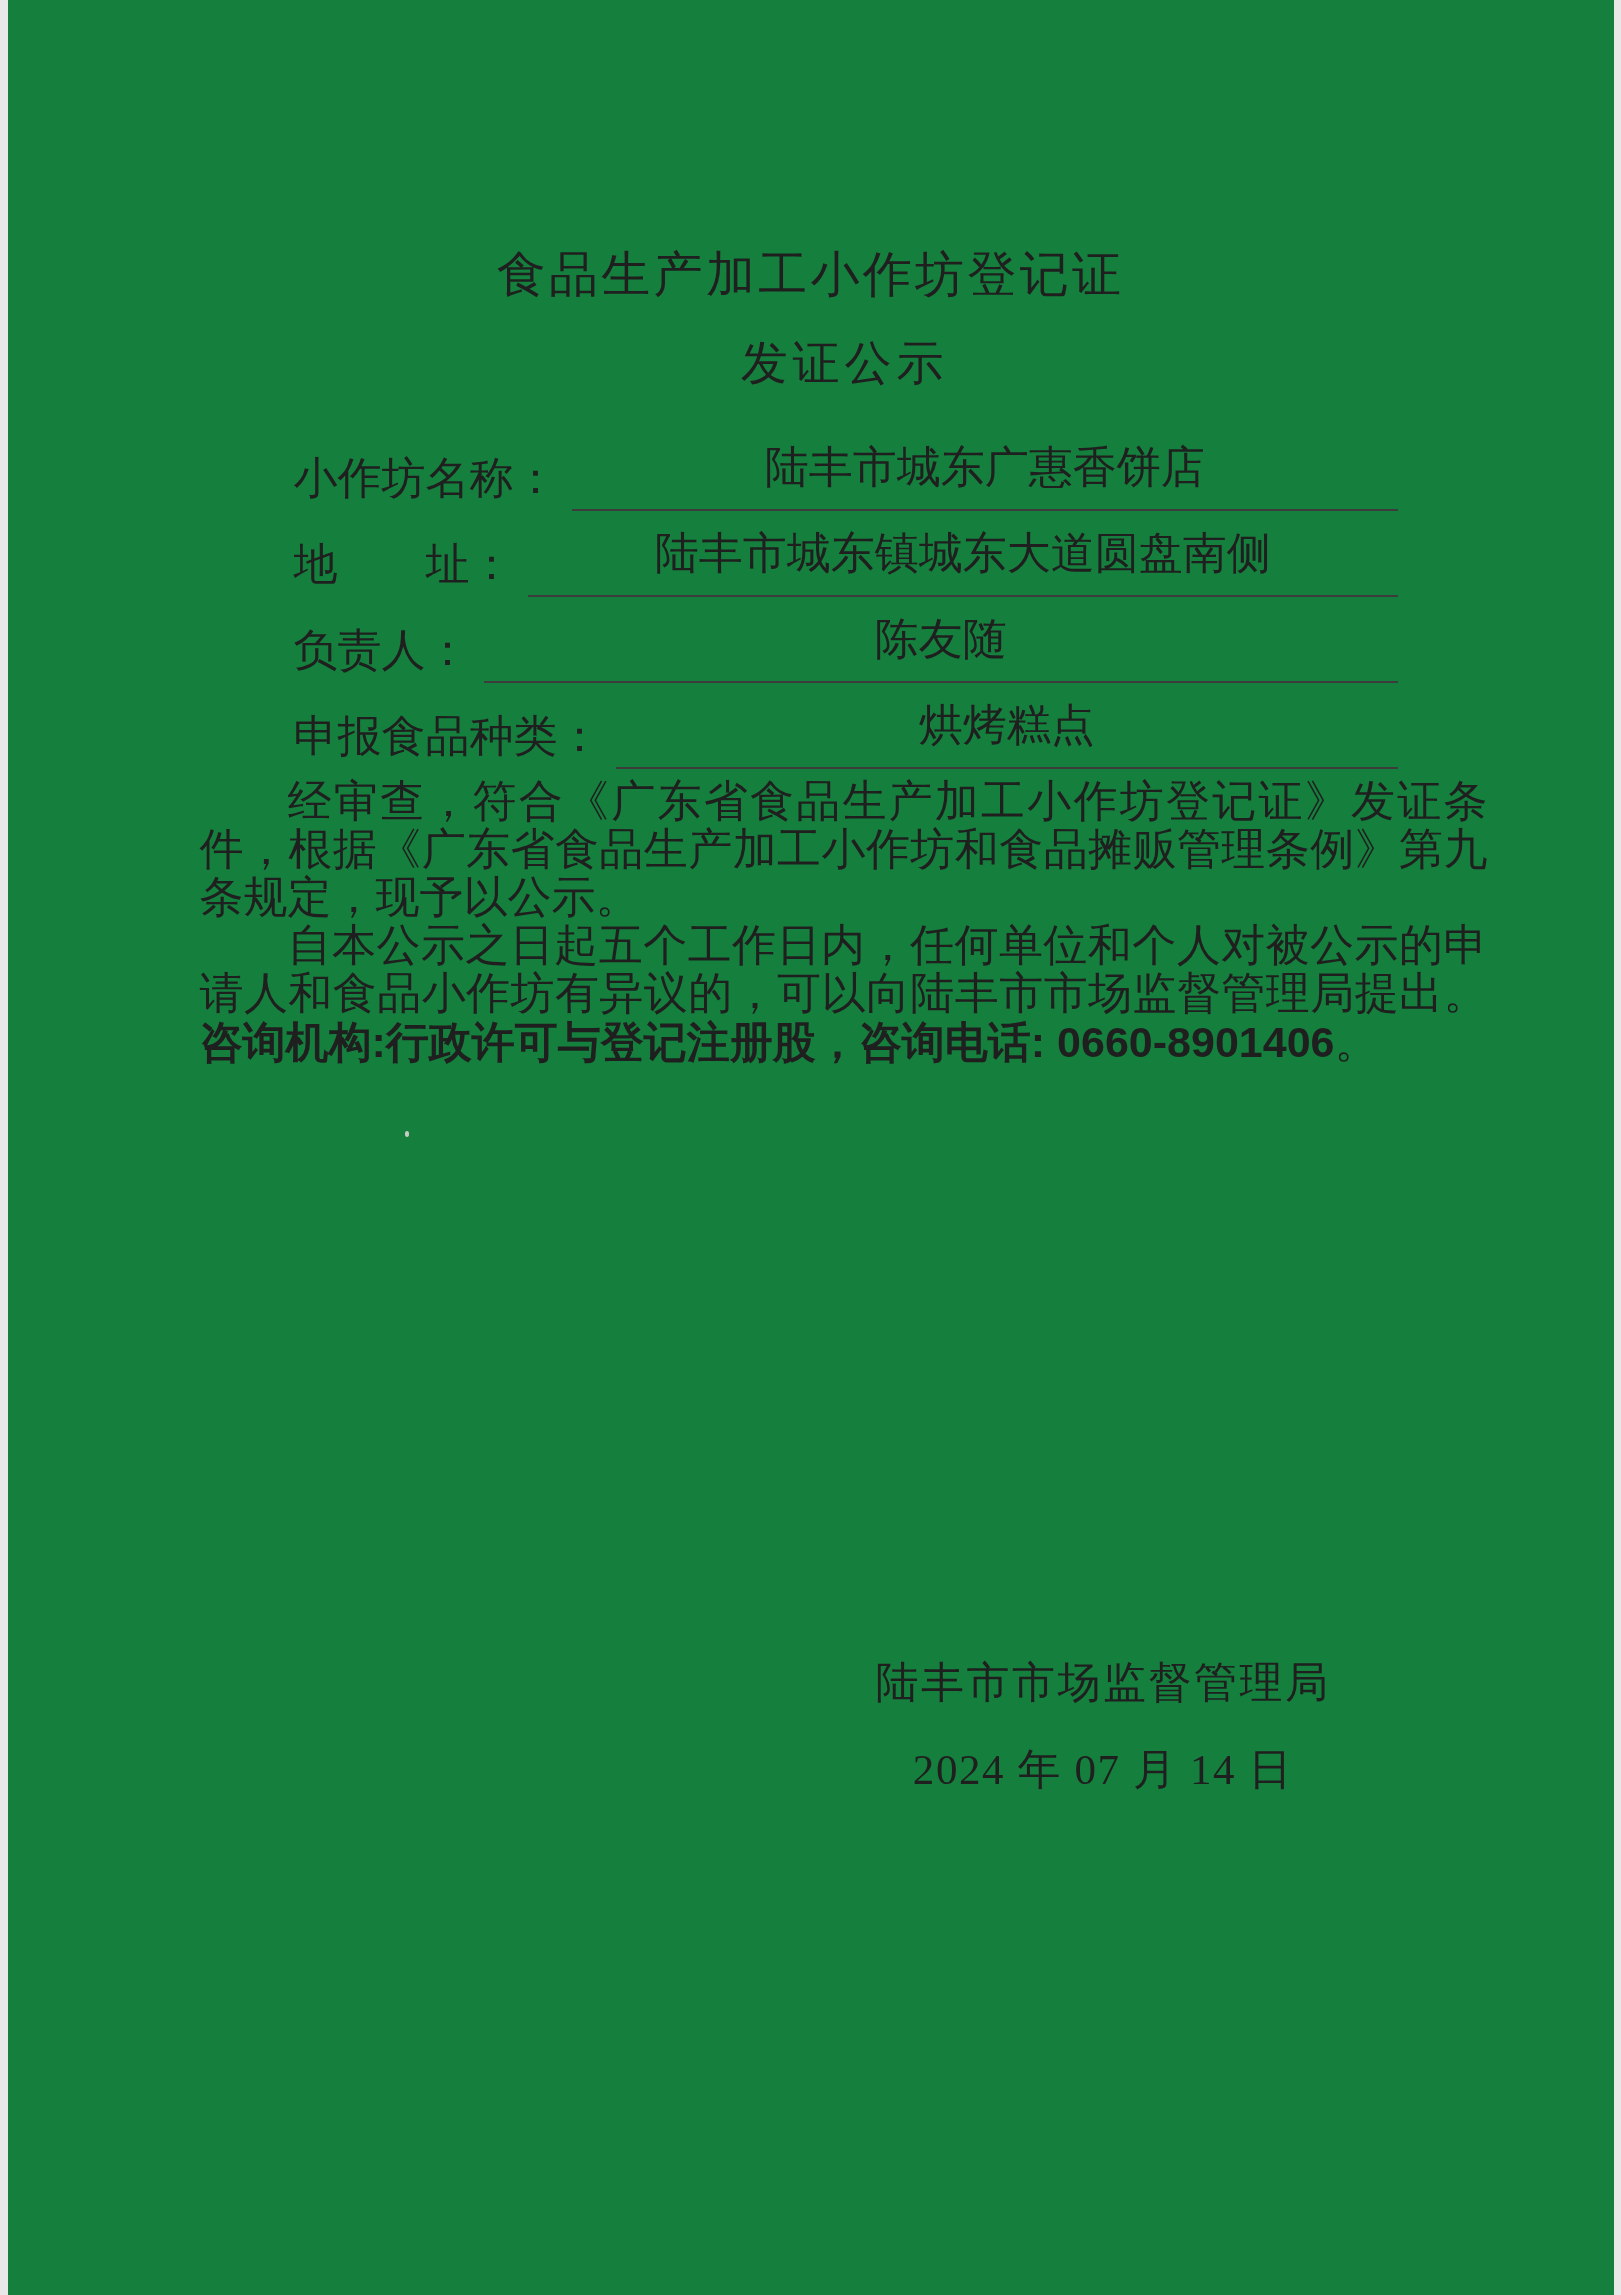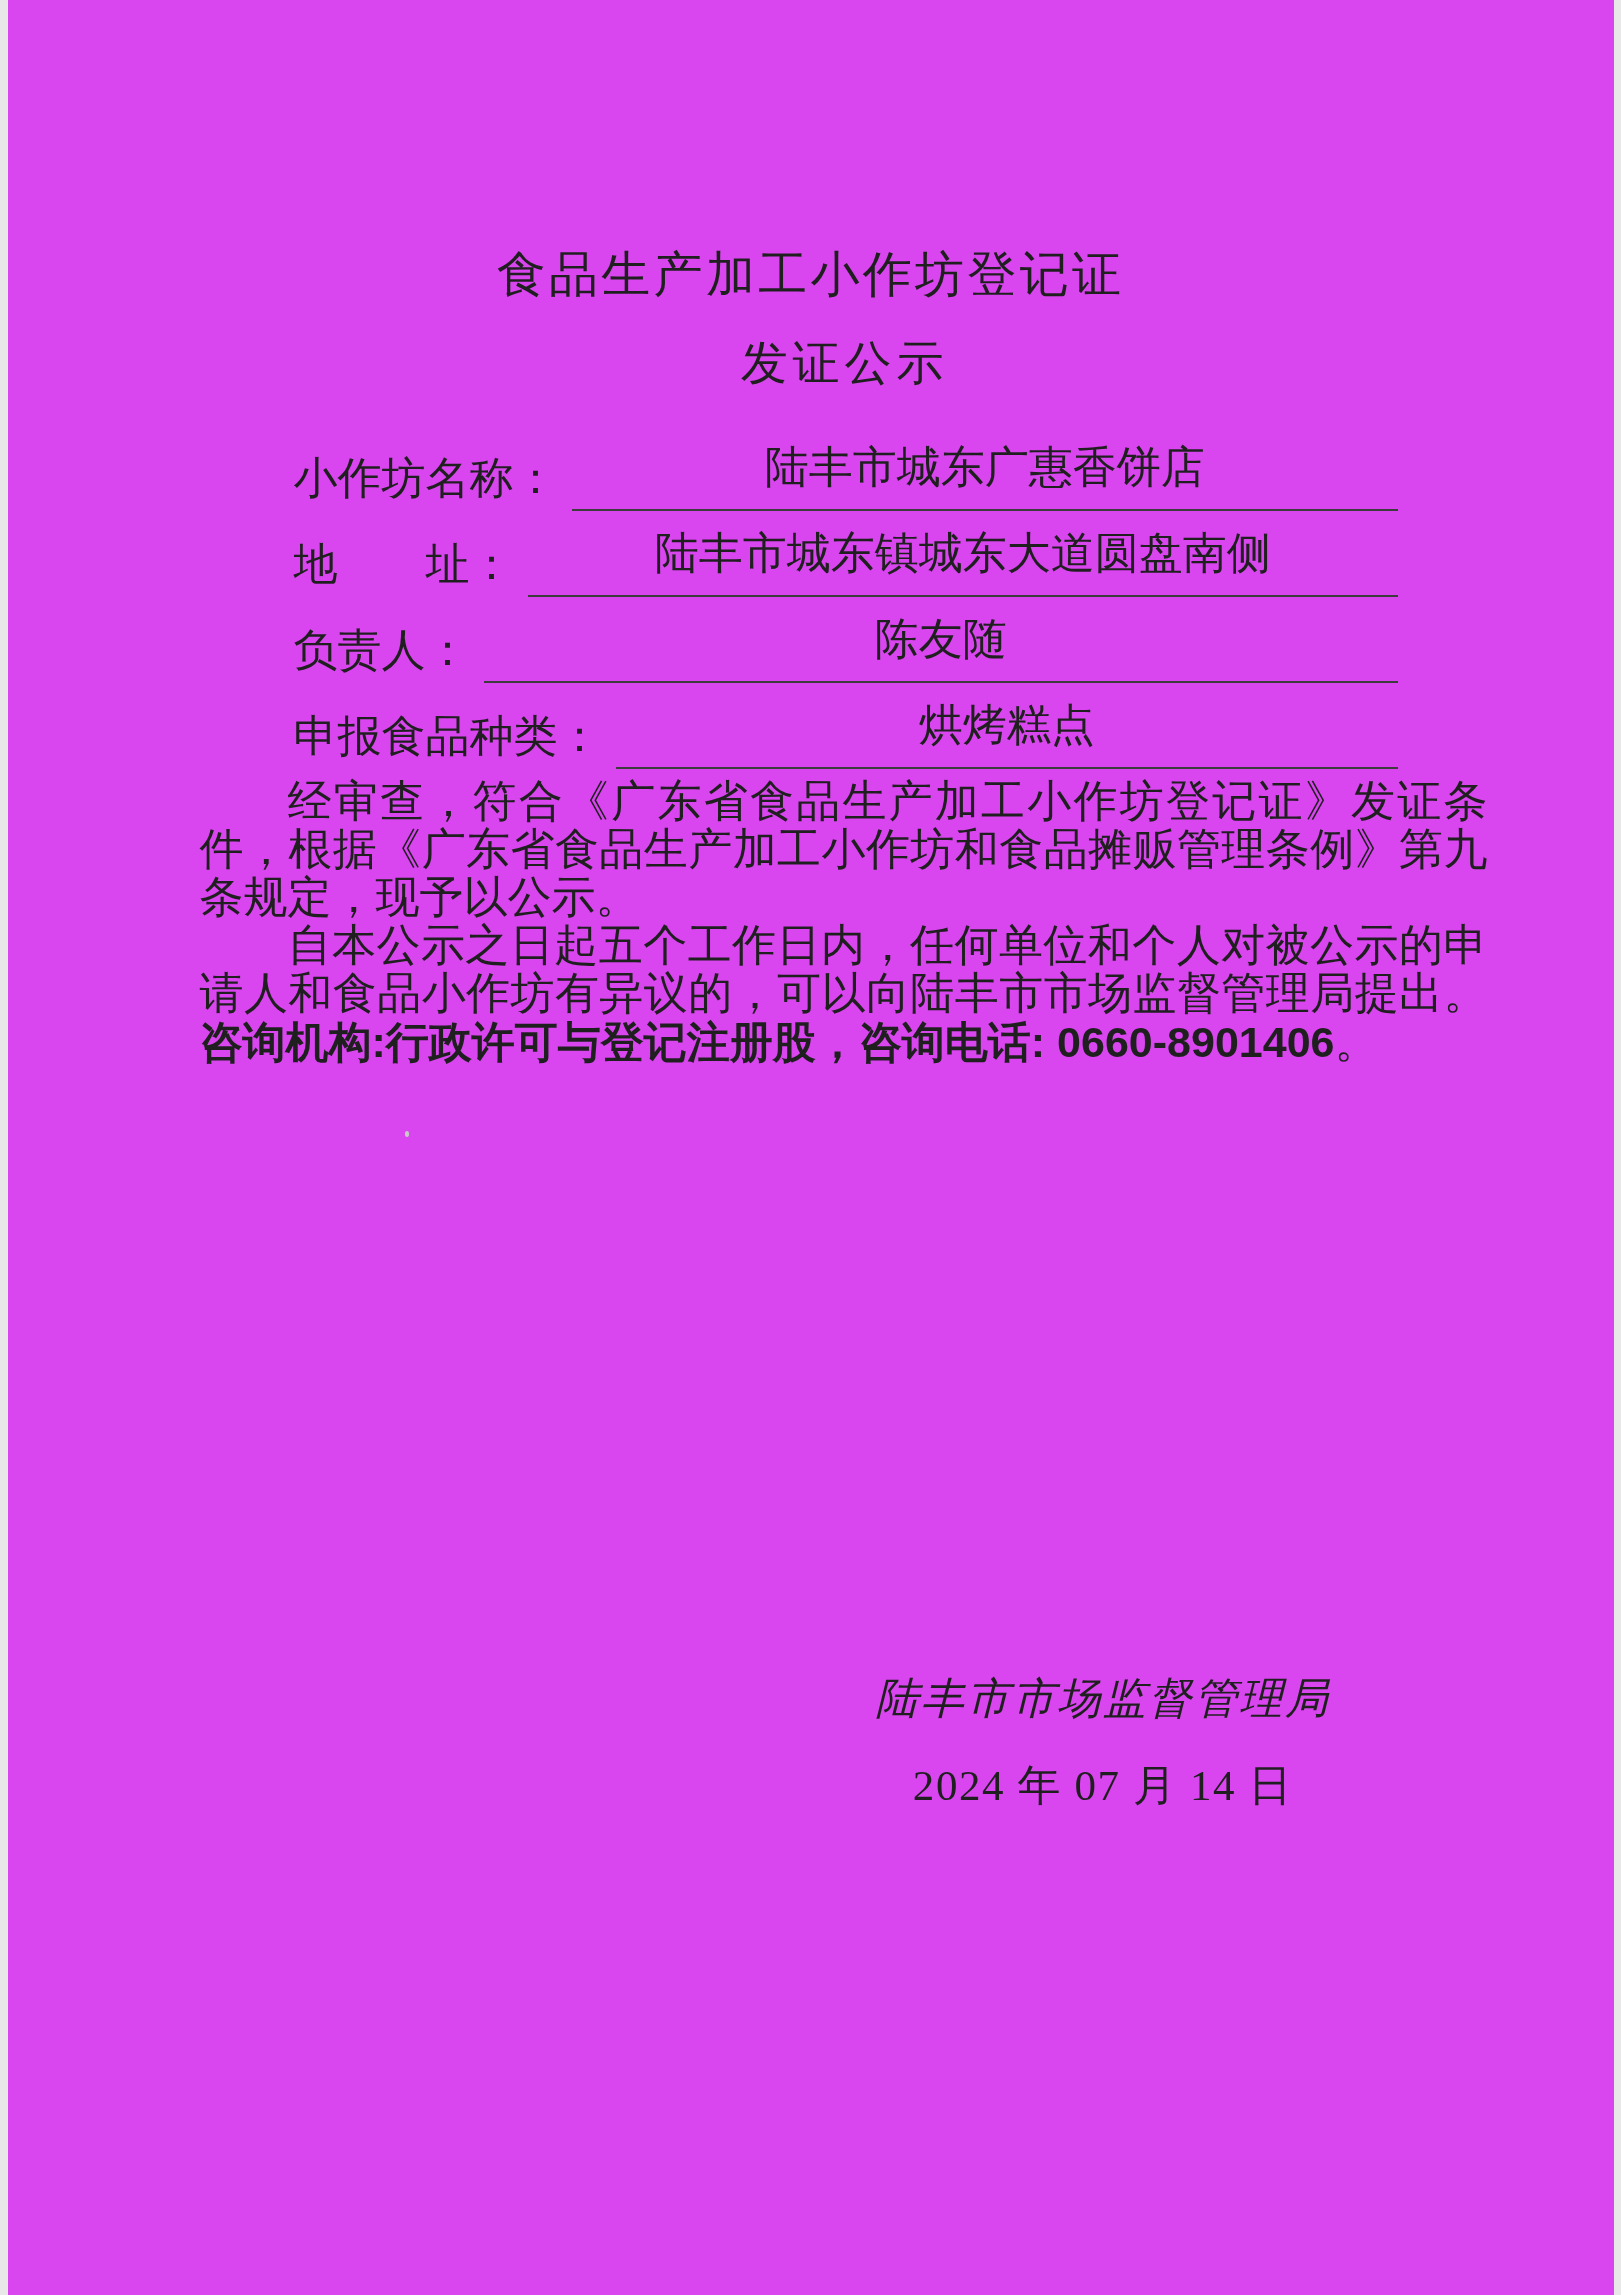--- a/index.html
+++ b/index.html
@@ -5,21 +5,21 @@
   html, body {
     margin: 0;
     padding: 0;
     background: #e8e8e8;
   }
   .page {
     position: relative;
     width: 1606px;
     height: 2295px;
     margin: 0 auto;
-    background: #d946ef;
+    background: #15803d;
     color: #1f1f1f;
     font-family: "Liberation Serif", "DejaVu Serif", serif;
     overflow: hidden;
   }
   .doc-title {
     position: absolute;
     top: 242px;
     left: 0;
     width: 100%;
     text-align: center;
@@ -87,23 +87,22 @@
   .signature-block {
     position: absolute;
     top: 1658px;
     left: 834px;
     width: 523px;
     text-align: center;
     font-size: 43px;
     line-height: 49px;
   }
   .signature-org {
-    margin: 16px;
+    margin: 0;
     letter-spacing: 2.5px;
-    font-style: italic;
   }
   .signature-date {
     margin: 38px 0 0 0;
     letter-spacing: 1.6px;
   }
   .scan-speck {
     position: absolute;
     top: 1131px;
     left: 397px;
     width: 4.1px;

